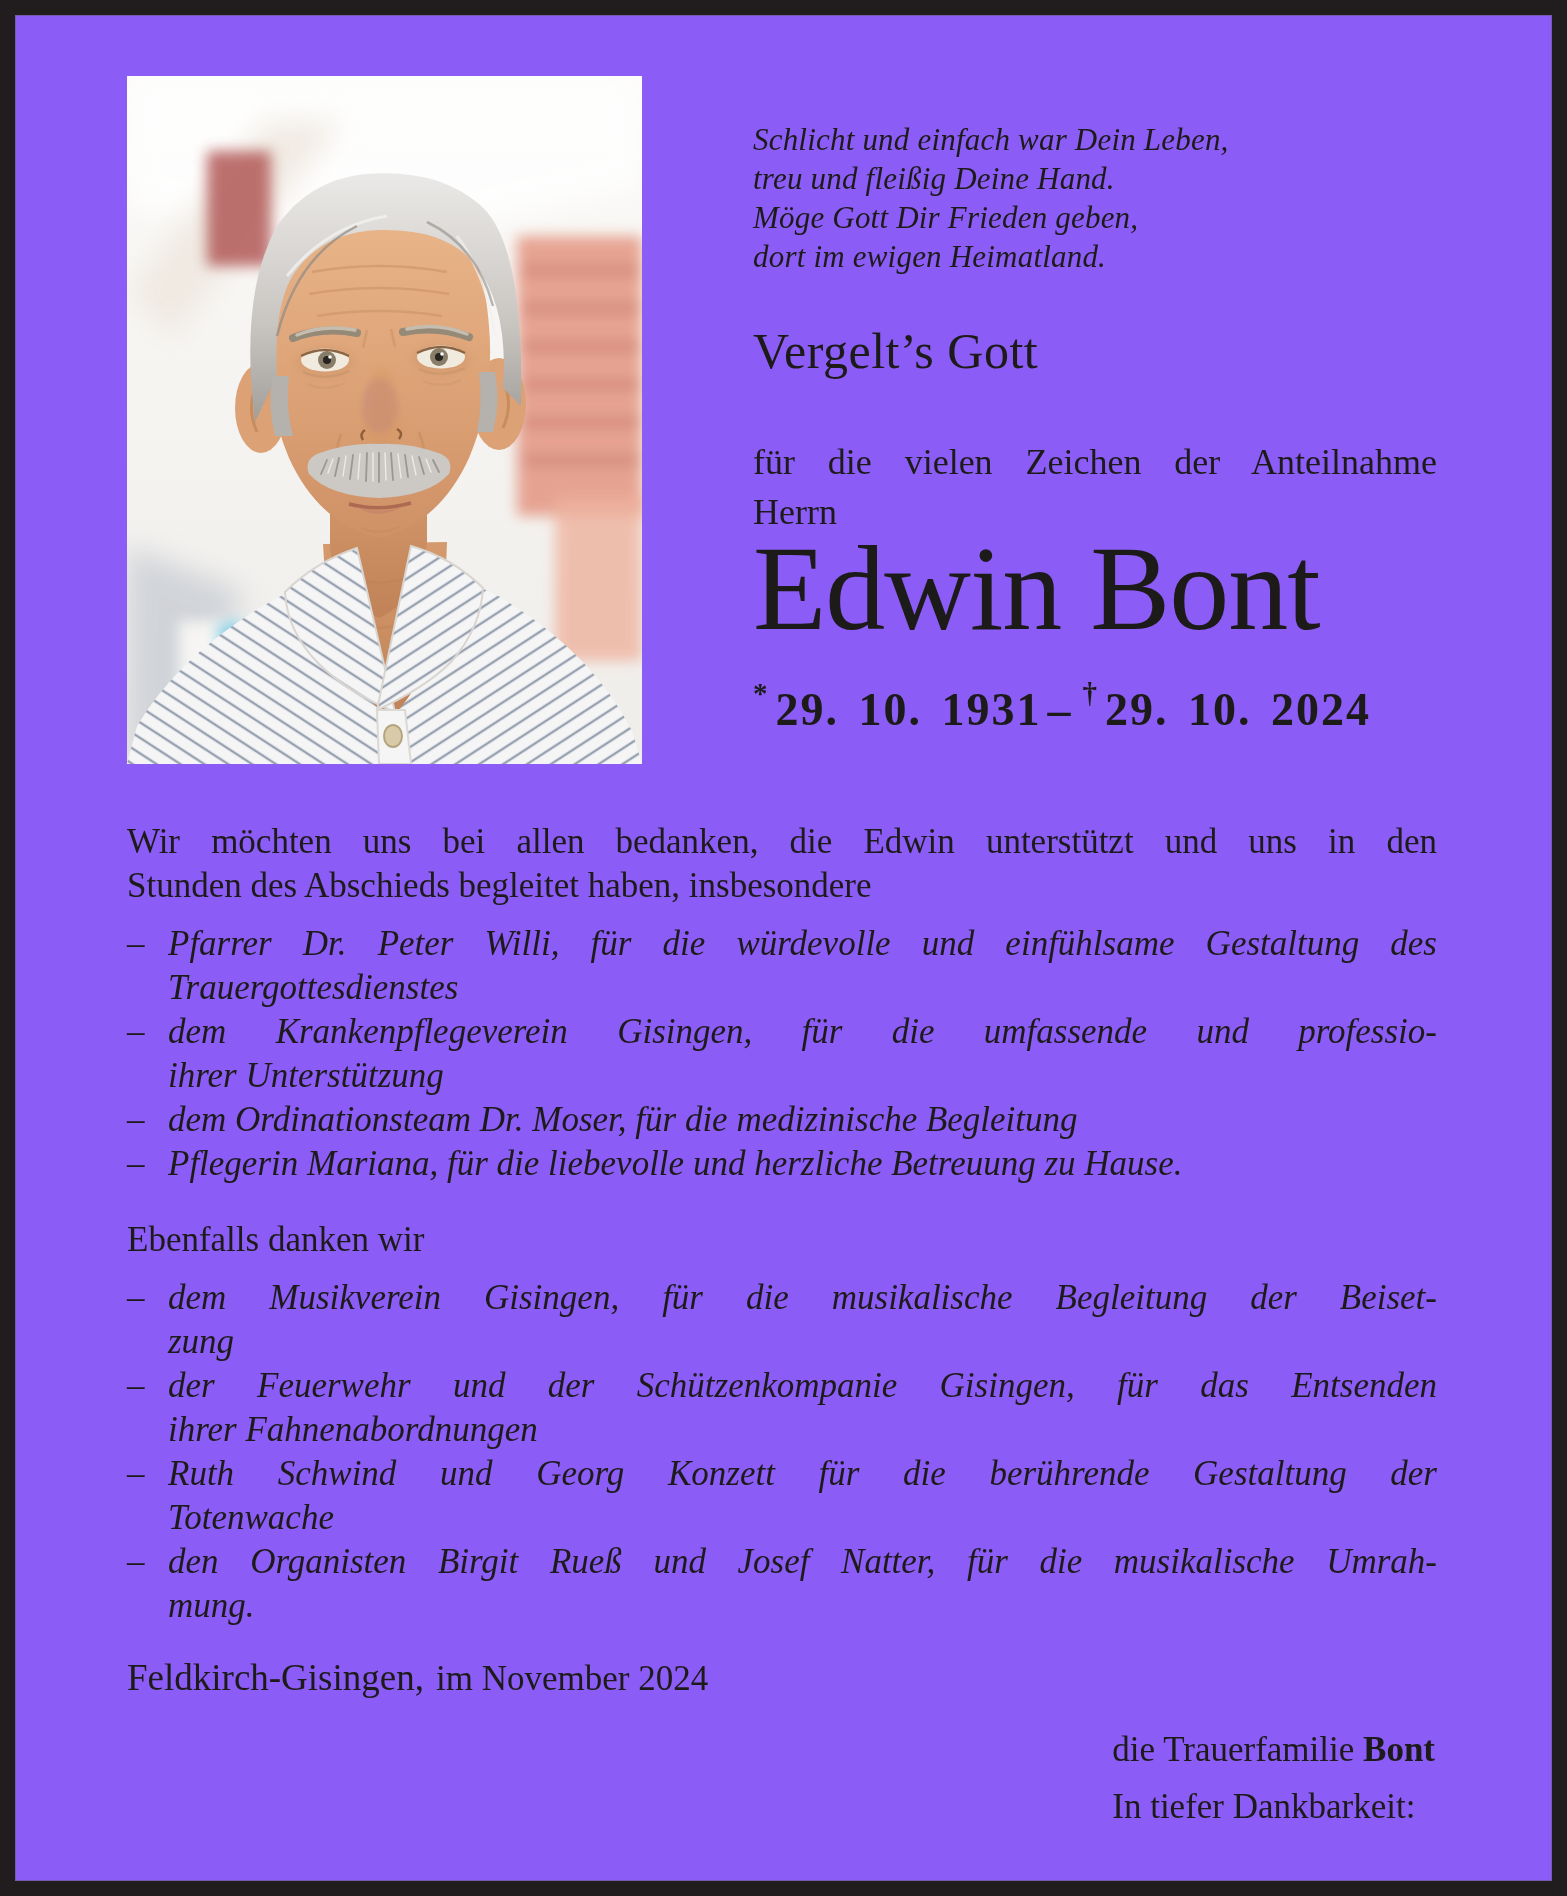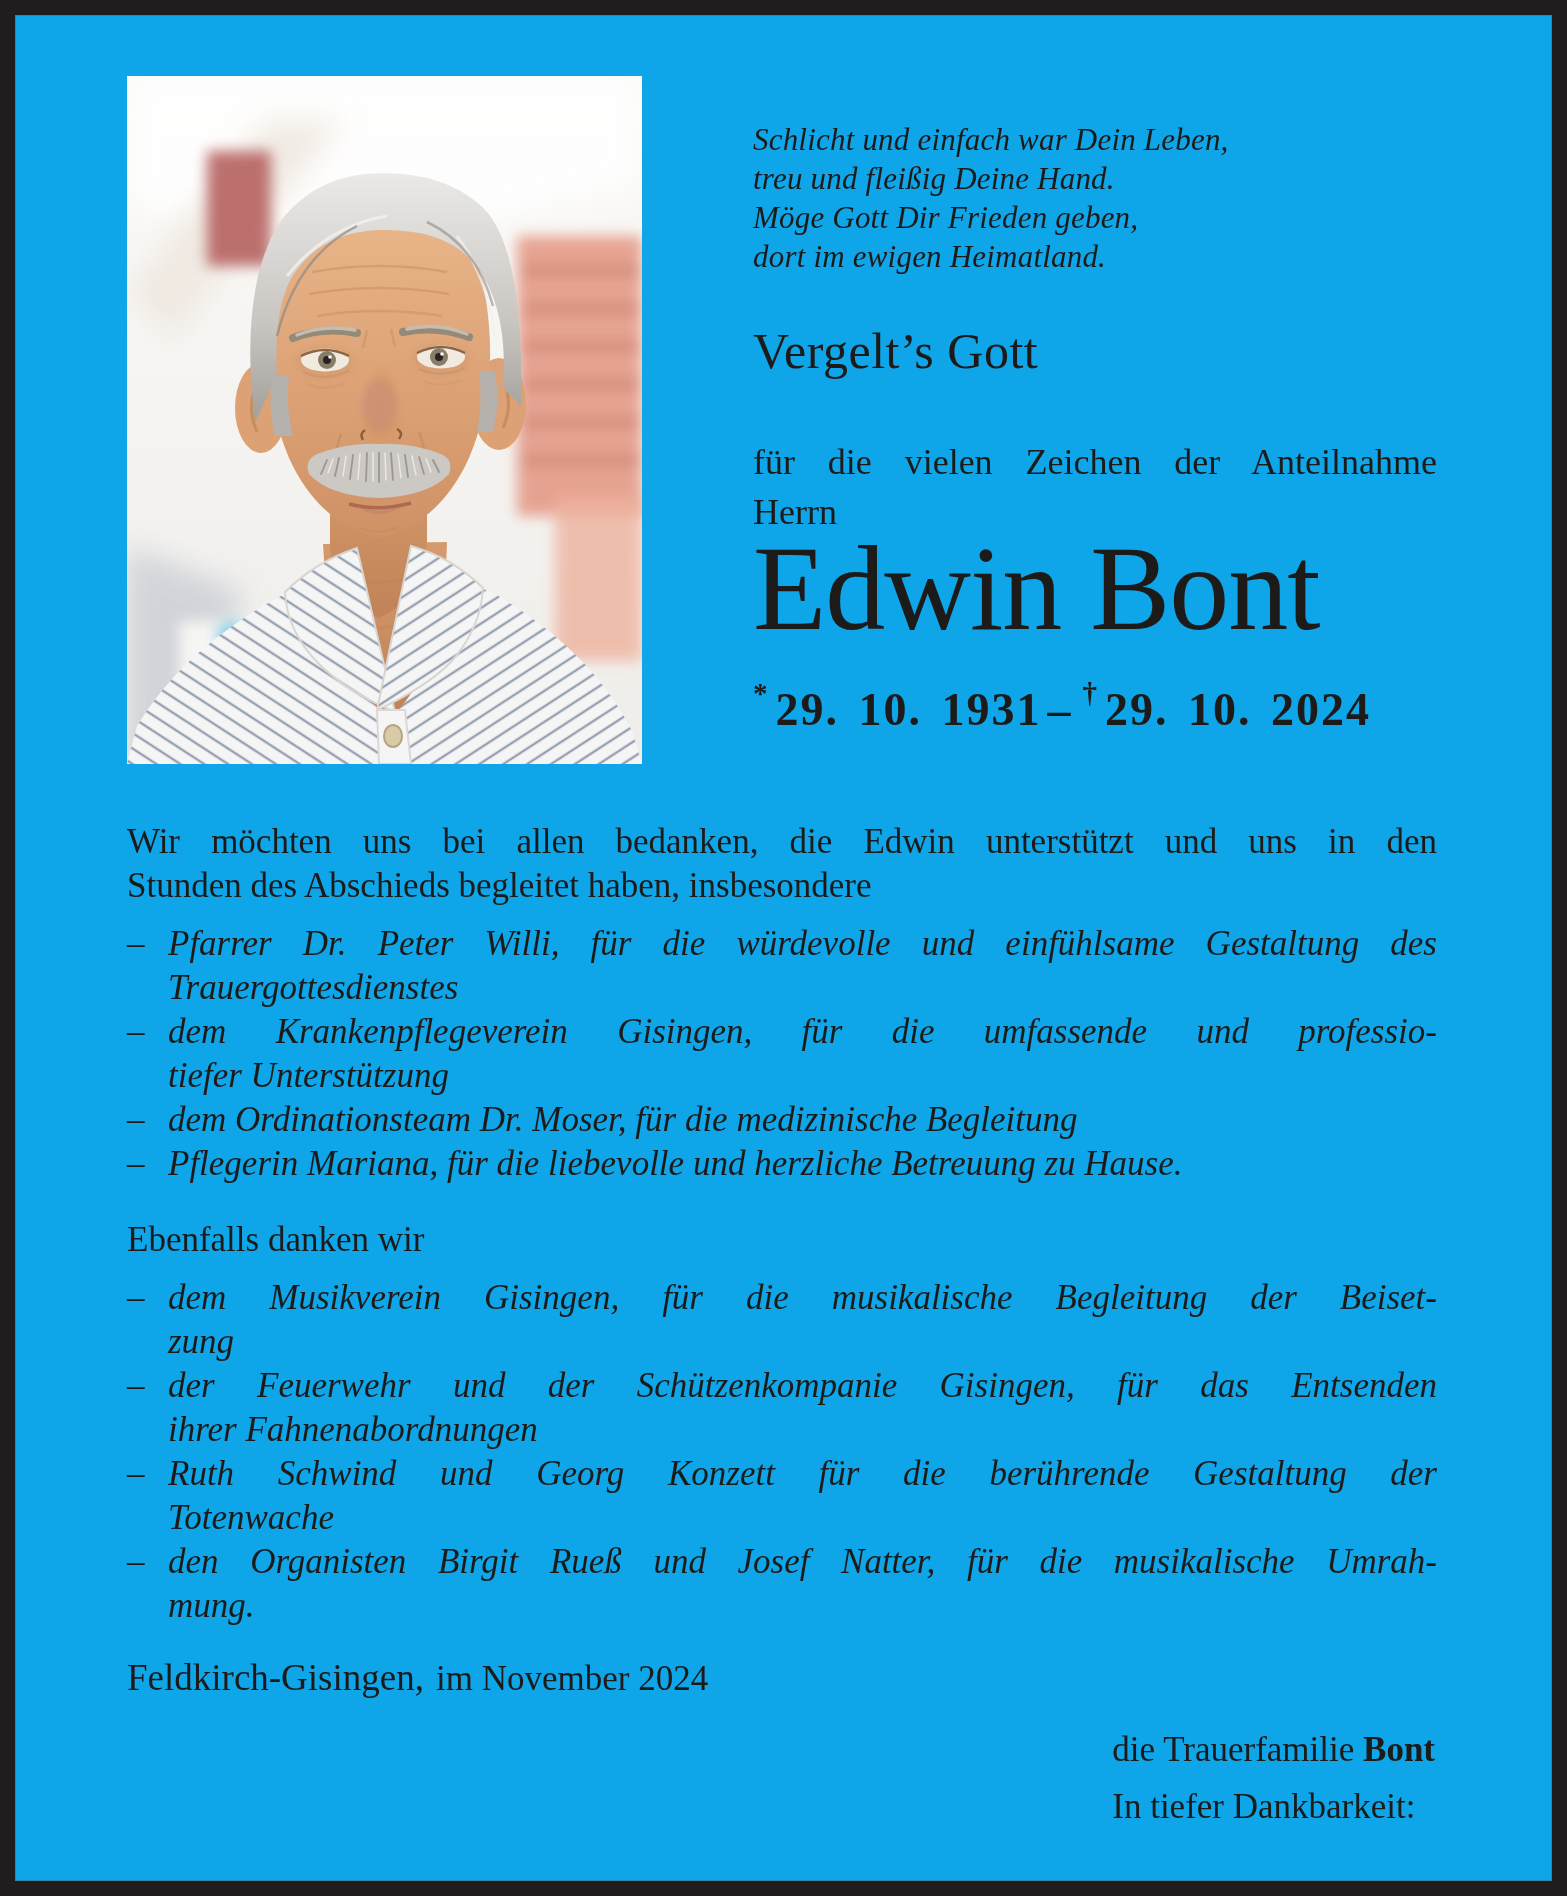--- a/index.html
+++ b/index.html
@@ -1,21 +1,21 @@
 <!DOCTYPE html>
 <html lang="de"><head>
 <meta charset="utf-8">
 <title>Todesanzeige</title>
 <style>
   html,body{margin:0;padding:0;background:#ffffff;}
   .page{
     position:relative;
     width:1567px;height:1896px;
     box-sizing:border-box;
-    background:#0ea5e9;
+    background:#8b5cf6;
     border:15px solid #211d1e;
     box-shadow:inset 0 0 0 1px rgba(90,90,90,.45);
     font-family:"Liberation Serif","DejaVu Serif",serif;
     color:#1d1b19;
     overflow:hidden;
   }
   
   .photo{position:absolute;left:112px;top:61px;width:515px;height:688px;overflow:hidden;}
   .photo svg{display:block;}
   
@@ -228,21 +228,21 @@
         <span class="dash">–</span>
         <div class="itxt">
             <div class="jl">Pfarrer Dr. Peter Willi, für die würdevolle und einfühlsame Gestaltung des</div>
             <div>Trauergottesdienstes</div>
           </div>
       </div>
       <div class="item">
         <span class="dash">–</span>
         <div class="itxt">
             <div class="jl">dem Krankenpflegeverein Gisingen, für die umfassende und professio-</div>
-            <div>tiefer Unterstützung</div>
+            <div>ihrer Unterstützung</div>
           </div>
       </div>
       <div class="item">
         <span class="dash">–</span>
         <div class="itxt">
             <div>dem Ordinationsteam Dr. Moser, für die medizinische Begleitung</div>
           </div>
       </div>
       <div class="item">
         <span class="dash">–</span>

